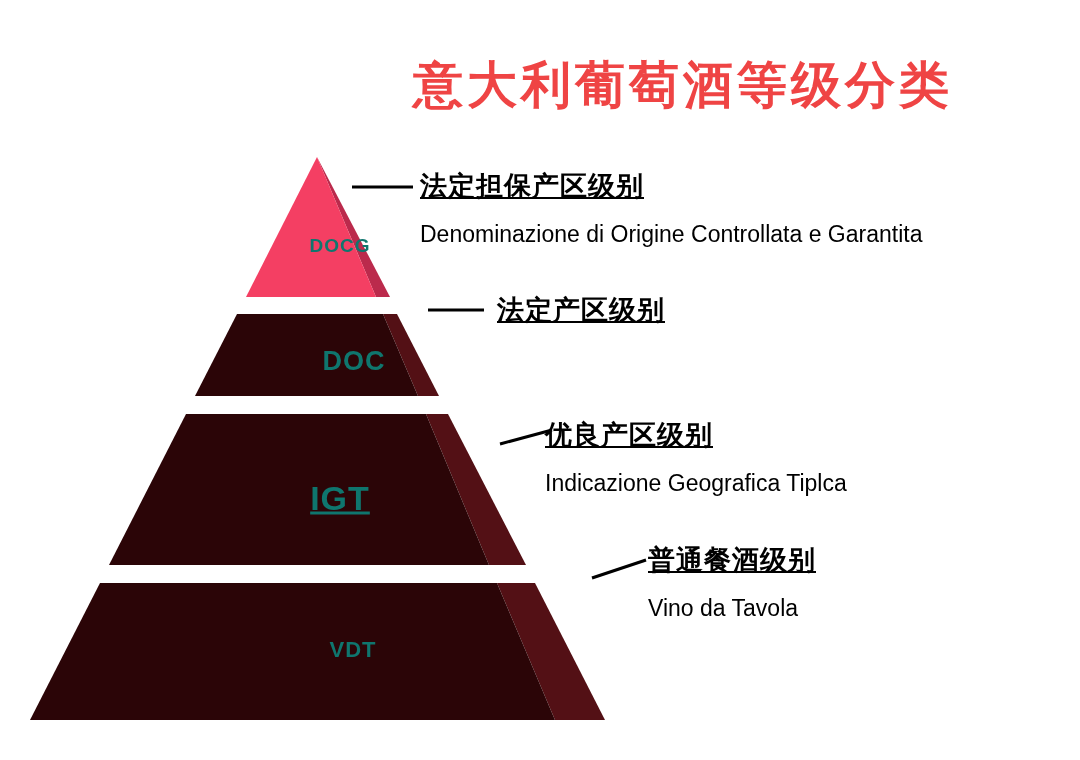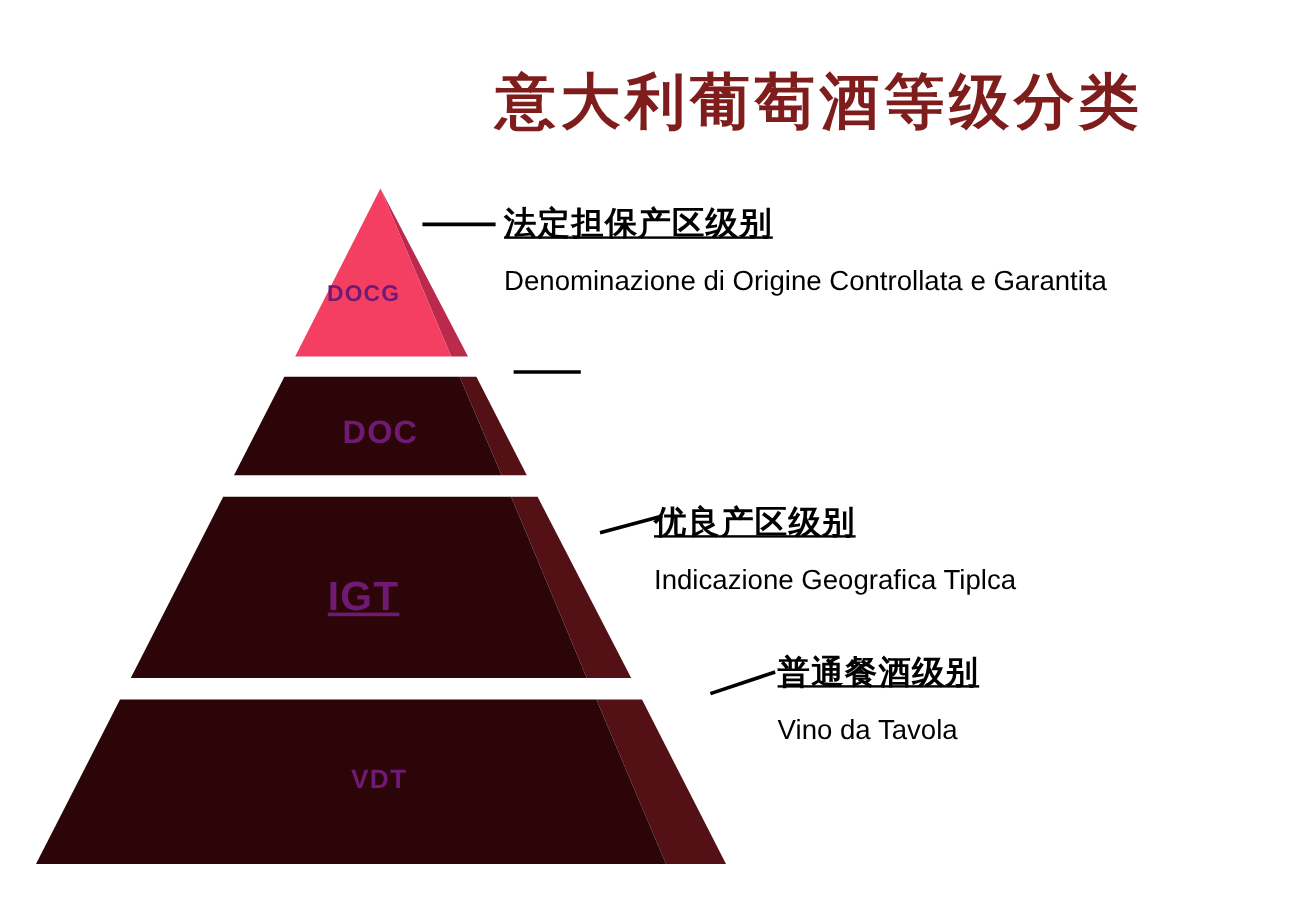--- a/index.html
+++ b/index.html
@@ -10,35 +10,36 @@
     overflow:hidden;
     font-family:"Liberation Sans","DejaVu Sans",sans-serif;
   }
   .title{
     position:absolute;
     left:413px;top:52px;
     margin:0;
     font-size:50px;
     font-weight:bold;
     letter-spacing:4px;
-    color:#7f1d1d;
+    color:#ef4444;
     white-space:nowrap;
   }
   .pyramid-svg{
     position:absolute;
     left:0;top:0;
     width:1080px;height:760px;
   }
   .tier-label{
     position:absolute;
     transform:translate(-50%,-50%);
-    color:#701a75;
+    color:#0f766e;
     font-weight:bold;
     letter-spacing:1px;
     white-space:nowrap;
+    margin-left:37px;
   }
   .tl-docg{left:303px;top:246px;font-size:19px;}
   .tl-doc{left:317px;top:361px;font-size:27px;}
   .tl-igt{left:303px;top:498px;font-size:34px;text-decoration:underline;}
   .tl-vdt{left:316px;top:650px;font-size:22px;}
   .annotation{
     position:absolute;
     color:#000000;
     white-space:nowrap;
   }
@@ -88,20 +89,21 @@
   <div class="tier-label tl-docg">DOCG</div>
   <div class="tier-label tl-doc">DOC</div>
   <div class="tier-label tl-igt">IGT</div>
   <div class="tier-label tl-vdt">VDT</div>
 
   <div class="annotation ann1">
     <div class="zh">法定担保产区级别</div>
     <div class="it">Denominazione di Origine Controllata e Garantita</div>
   </div>
   <div class="annotation ann2">
+    <div class="zh">法定产区级别</div>
   </div>
   <div class="annotation ann3">
     <div class="zh">优良产区级别</div>
     <div class="it">Indicazione Geografica Tiplca</div>
   </div>
   <div class="annotation ann4">
     <div class="zh">普通餐酒级别</div>
     <div class="it">Vino da Tavola</div>
   </div>
 

